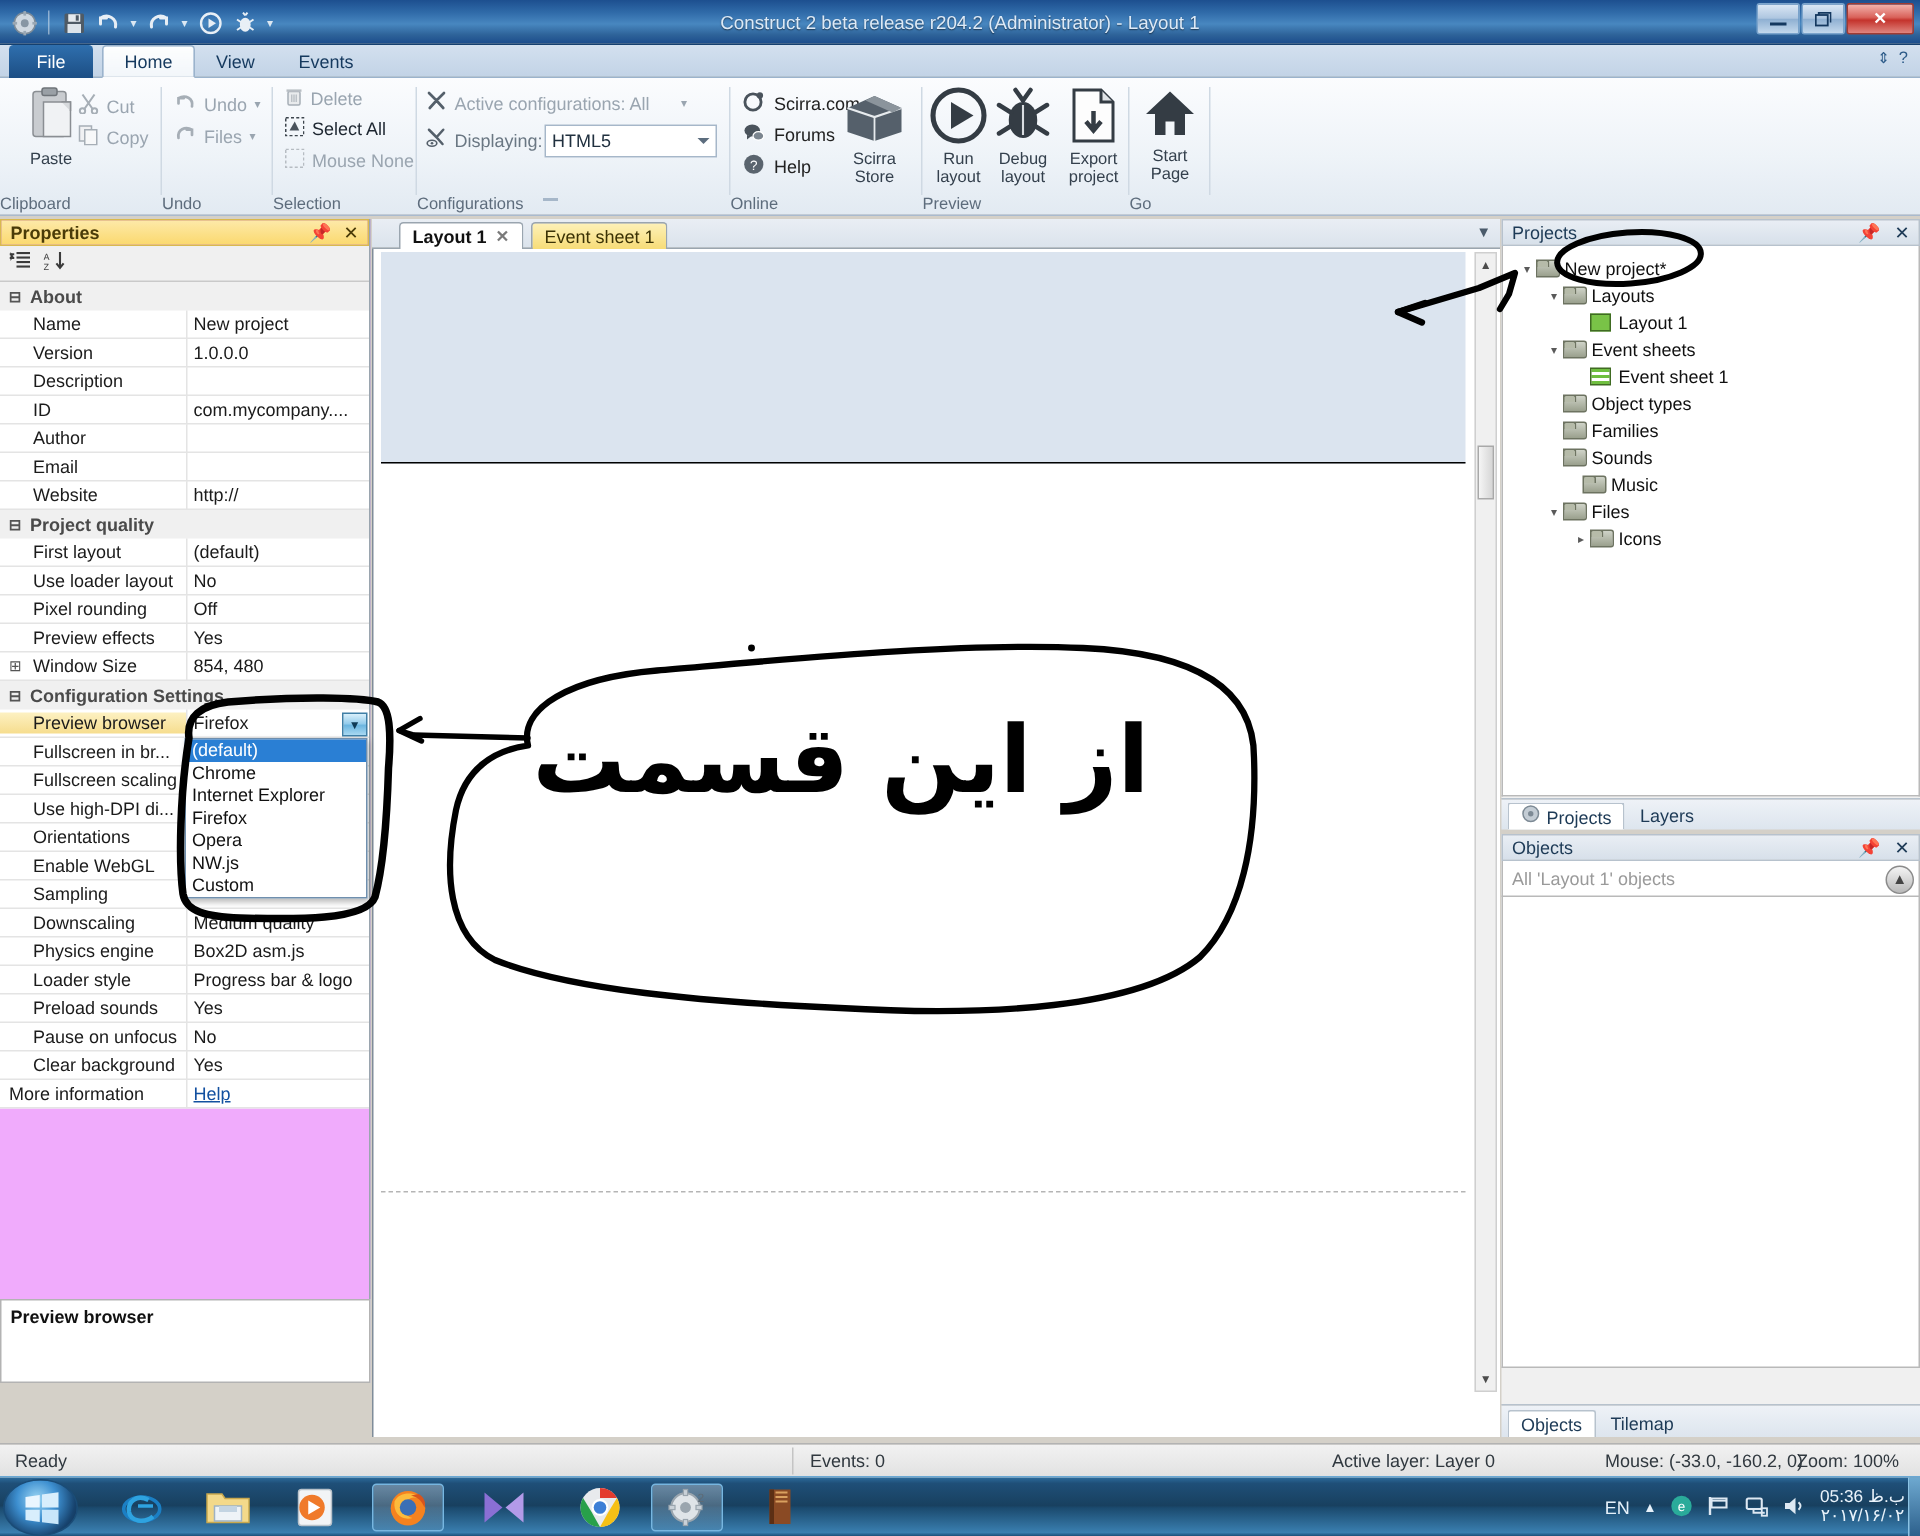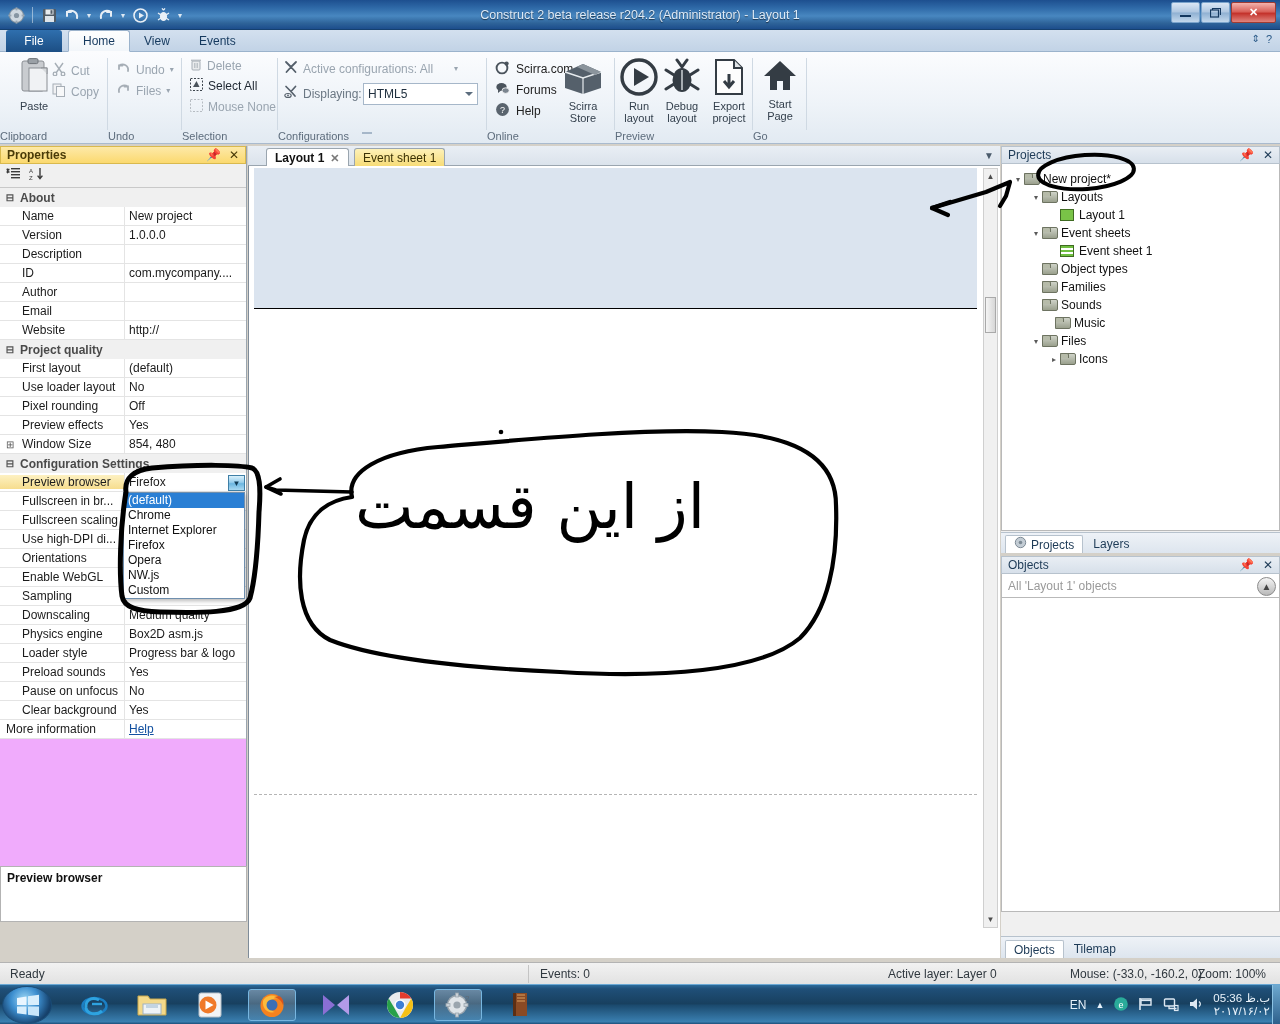--- a/index.html
+++ b/index.html
@@ -254,21 +254,21 @@
   }
   .tbicon.run{ border:1px solid #77b6e0; border-radius:3px; background:linear-gradient(180deg,rgba(255,255,255,.33),rgba(255,255,255,.08)); }
   .tray{ position:absolute; right:4px; top:0; height:40px; display:flex; align-items:center; gap:9px; color:#e6f1fa; font-size:12px;}
   .clock{ text-align:center; line-height:13px; font-size:11.5px; color:#eaf3fb; padding-right:6px;}
   .showdesk{ position:absolute; right:0; top:0; width:8px; height:40px; background:linear-gradient(180deg,#6ea9d0,#2b5e8a); border-left:1px solid #8cc3e4;}
 
   
   .anno{ position:absolute; pointer-events:none; z-index:60; }
   .persian{
     position:absolute; left:355px; top:470px; font-size:62px; color:#000;
-    font-family:"DejaVu Sans", sans-serif; direction:rtl; font-weight:normal; z-index:62;
+    font-family:"DejaVu Sans", sans-serif; direction:rtl; font-weight:bold; z-index:62;
     white-space:nowrap;
   }
 </style>
 </head>
 <body>
 
 <div id="app">
 
   <div class="titlebar">
     <div class="qat">

